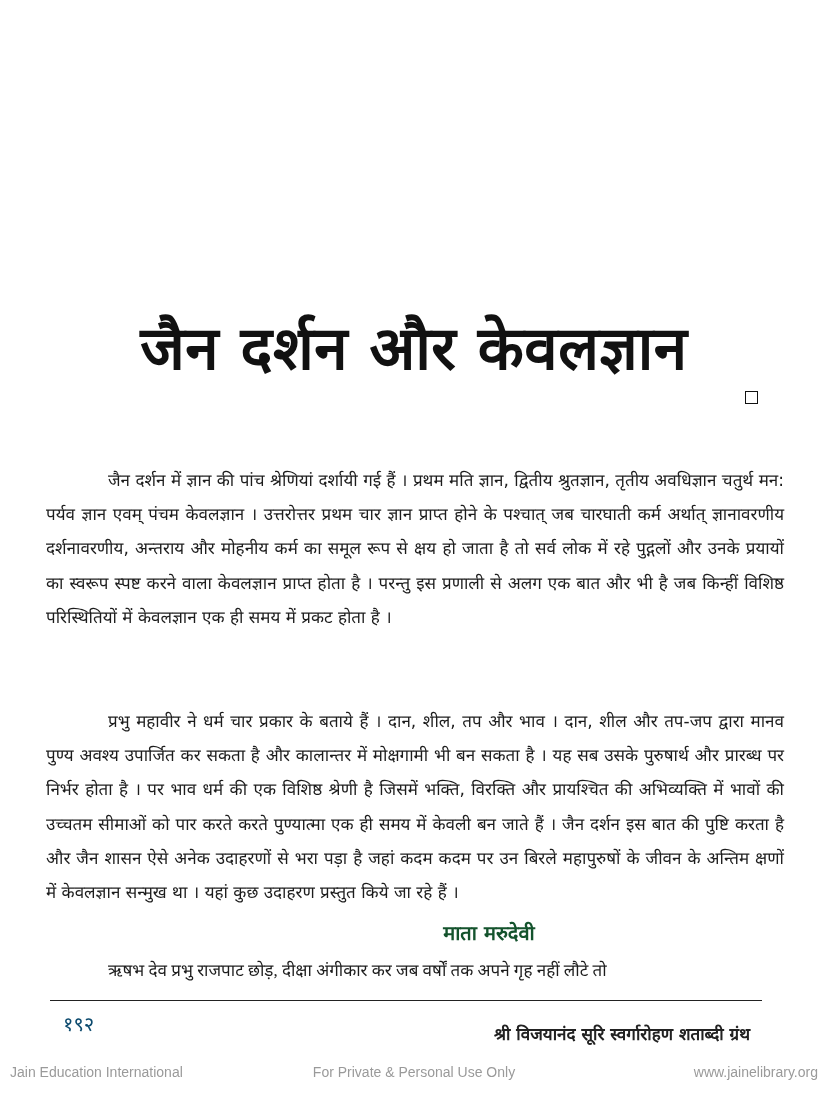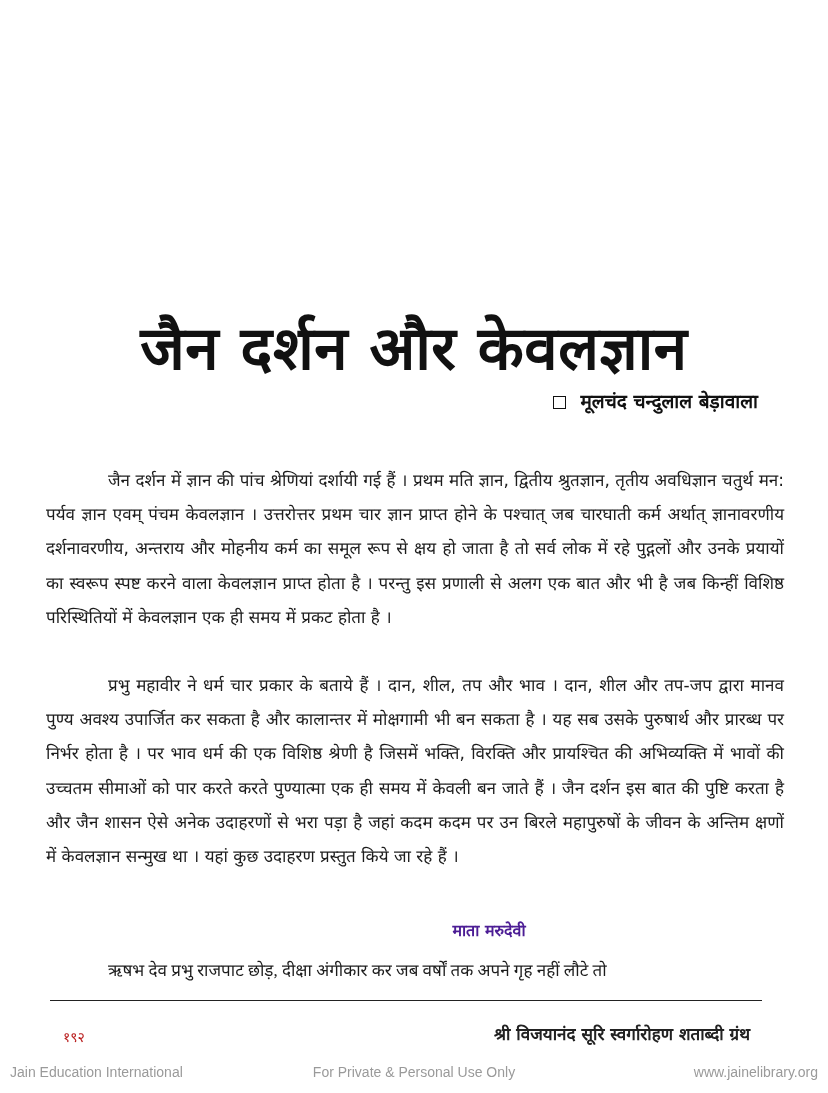--- a/index.html
+++ b/index.html
@@ -40,46 +40,45 @@
       position: absolute;
       left: 46px;
       width: 738px;
       font-size: 17px;
       line-height: 34.2px;
       text-align: justify;
       color: #1c1c1c;
     }
     .para { margin: 0; text-indent: 62px; }
     .p1 { top: 463px; }
-    .p2 { top: 668px; }
+    .p2 { top: 704px; }
     .heading {
       position: absolute;
       left: 0; width: 828px;
       top: 919px;
       text-align: center;
-      font-size: 16px;
+      font-size: 20px;
       font-weight: bold;
-      color: #4c1d95;
+      color: #14532d;
       padding-left: 150px;
       box-sizing: border-box;
     }
     .p3 { top: 954px; font-family: Liberation Serif, serif; }
     .rule {
       position: absolute;
       left: 50px; width: 712px;
       top: 1000px;
       height: 0;
       border-top: 1.6px solid #222;
     }
     .page-num {
       position: absolute;
       left: 63px; top: 1010px;
-      font-size: 14px;
-      color: #b91c1c;
-      margin-top: 17px;
+      font-size: 20px;
+      color: #0c4a6e;
     }
     .book-title {
       position: absolute;
       right: 78px; top: 1006px;
       font-size: 17px;
       font-weight: bold;
       color: #222;
       margin-top: 16px;
     }
     .footer {
@@ -94,21 +93,20 @@
     .footer.right { right: 10px; margin-left: 28px; }
   </style>
 </head>
 <body>
 
 <div>
   <h1 class="title" style="margin:0;">जैन दर्शन और केवलज्ञान</h1>
 
   <div class="author">
     <span class="box"></span>
-    <span>मूलचंद चन्दुलाल बेड़ावाला</span>
   </div>
 
   <div class="body-text p1">
     <p class="para">जैन दर्शन में ज्ञान की पांच श्रेणियां दर्शायी गई हैं । प्रथम मति ज्ञान, द्वितीय श्रुतज्ञान, तृतीय अवधिज्ञान चतुर्थ मन: पर्यव ज्ञान एवम् पंचम केवलज्ञान । उत्तरोत्तर प्रथम चार ज्ञान प्राप्त होने के पश्चात् जब चारघाती कर्म अर्थात् ज्ञानावरणीय दर्शनावरणीय, अन्तराय और मोहनीय कर्म का समूल रूप से क्षय हो जाता है तो सर्व लोक में रहे पुद्गलों और उनके प्रयायों का स्वरूप स्पष्ट करने वाला केवलज्ञान प्राप्त होता है । परन्तु इस प्रणाली से अलग एक बात और भी है जब किन्हीं विशिष्ठ परिस्थितियों में केवलज्ञान एक ही समय में प्रकट होता है ।</p>
   </div>
 
   <div class="body-text p2">
     <p class="para">प्रभु महावीर ने धर्म चार प्रकार के बताये हैं । दान, शील, तप और भाव । दान, शील और तप-जप द्वारा मानव पुण्य अवश्य उपार्जित कर सकता है और कालान्तर में मोक्षगामी भी बन सकता है । यह सब उसके पुरुषार्थ और प्रारब्ध पर निर्भर होता है । पर भाव धर्म की एक विशिष्ठ श्रेणी है जिसमें भक्ति, विरक्ति और प्रायश्चित की अभिव्यक्ति में भावों की उच्चतम सीमाओं को पार करते करते पुण्यात्मा एक ही समय में केवली बन जाते हैं । जैन दर्शन इस बात की पुष्टि करता है और जैन शासन ऐसे अनेक उदाहरणों से भरा पड़ा है जहां कदम कदम पर उन बिरले महापुरुषों के जीवन के अन्तिम क्षणों में केवलज्ञान सन्मुख था । यहां कुछ उदाहरण प्रस्तुत किये जा रहे हैं ।</p>
   </div>
 

